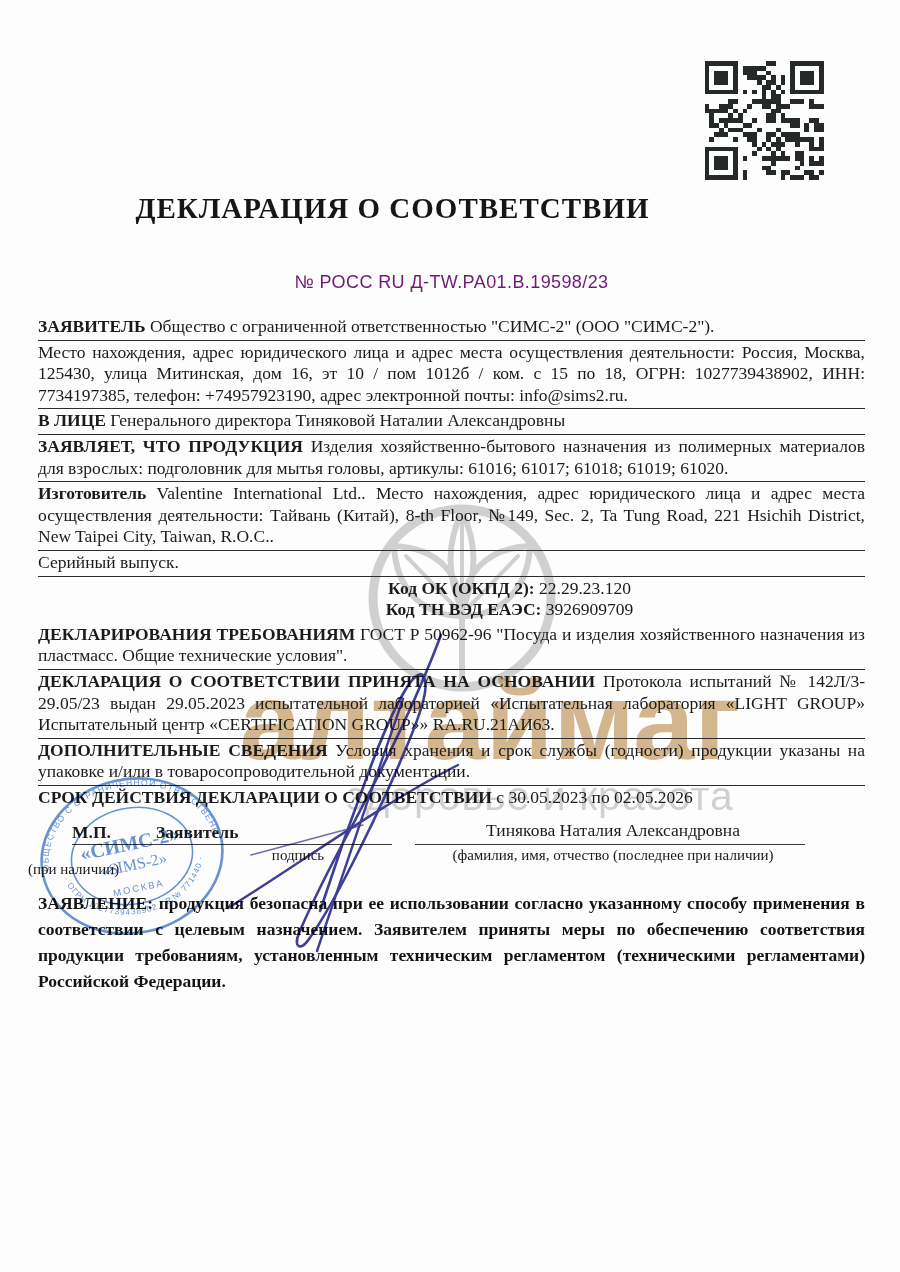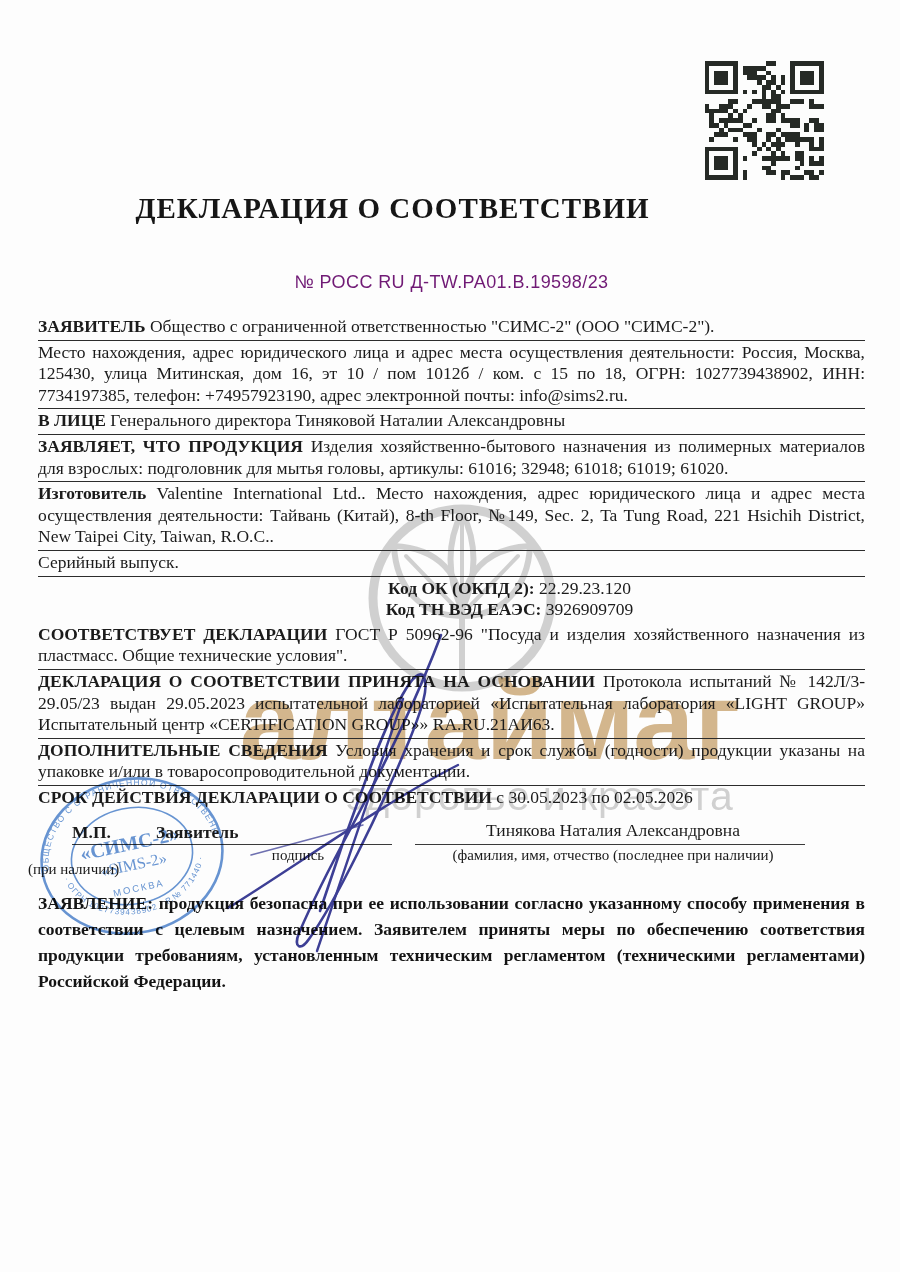--- a/index.html
+++ b/index.html
@@ -383,30 +383,30 @@
 
 <div class="content">
 
   <div class="title">ДЕКЛАРАЦИЯ О СООТВЕТСТВИИ</div>
   <div class="number">№ РОСС RU Д-TW.РА01.В.19598/23</div>
 
   <div class="rows">
     <div class="row u"><span class="b">ЗАЯВИТЕЛЬ</span> <span>Общество с ограниченной ответственностью "СИМС-2" (ООО "СИМС-2").</span></div>
     <div class="row u"> <span>Место нахождения, адрес юридического лица и адрес места осуществления деятельности: Россия, Москва, 125430, улица Митинская, дом 16, эт 10 / пом 1012б / ком. с 15 по 18, ОГРН: 1027739438902, ИНН: 7734197385, телефон: +74957923190, адрес электронной почты: info@sims2.ru.</span></div>
     <div class="row u"><span class="b">В ЛИЦЕ</span> <span>Генерального директора Тиняковой Наталии Александровны</span></div>
-    <div class="row u"><span class="b">ЗАЯВЛЯЕТ, ЧТО ПРОДУКЦИЯ</span> <span>Изделия хозяйственно-бытового назначения из полимерных материалов для взрослых: подголовник для мытья головы, артикулы: 61016; 32948; 61018; 61019; 61020.</span></div>
+    <div class="row u"><span class="b">ЗАЯВЛЯЕТ, ЧТО ПРОДУКЦИЯ</span> <span>Изделия хозяйственно-бытового назначения из полимерных материалов для взрослых: подголовник для мытья головы, артикулы: 61016; 61017; 61018; 61019; 61020.</span></div>
     <div class="row u"><span class="b">Изготовитель</span> <span>Valentine International Ltd.. Место нахождения, адрес юридического лица и адрес места осуществления деятельности: Тайвань (Китай), 8-th Floor, №149, Sec. 2, Ta Tung Road, 221 Hsichih District, New Taipei City, Taiwan, R.O.C..</span></div>
     <div class="row u"> <span>Серийный выпуск.</span></div>
 
     <div class="codes">
       <div class="codeline"><span class="b">Код ОК (ОКПД 2):</span> <span>22.29.23.120</span></div>
       <div class="codeline"><span class="b">Код ТН ВЭД ЕАЭС:</span> <span>3926909709</span></div>
     </div>
 
-    <div class="row u"><span class="b">СООТВЕТСТВУЕТ ДЕКЛАРАЦИИ</span> <span>ГОСТ Р 50962-96 "Посуда и изделия хозяйственного назначения из пластмасс. Общие технические условия".</span></div>
+    <div class="row u"><span class="b">ДЕКЛАРИРОВАНИЯ ТРЕБОВАНИЯМ</span> <span>ГОСТ Р 50962-96 "Посуда и изделия хозяйственного назначения из пластмасс. Общие технические условия".</span></div>
     <div class="row u"><span class="b">ДЕКЛАРАЦИЯ О СООТВЕТСТВИИ ПРИНЯТА НА ОСНОВАНИИ</span> <span>Протокола испытаний № 142Л/3-29.05/23 выдан 29.05.2023 испытательной лабораторией «Испытательная лаборатория «LIGHT GROUP» Испытательный центр «CERTIFICATION GROUP»» RA.RU.21АИ63.</span></div>
     <div class="row u"><span class="b">ДОПОЛНИТЕЛЬНЫЕ СВЕДЕНИЯ</span> <span>Условия хранения и срок службы (годности) продукции указаны на упаковке и/или в товаросопроводительной документации.</span></div>
     <div class="row"><span class="b">СРОК ДЕЙСТВИЯ ДЕКЛАРАЦИИ О СООТВЕТСТВИИ</span> <span>с 30.05.2023 по 02.05.2026</span></div>
   </div>
 
   <div class="sigrow">
     <span class="mp">М.П.</span>
     <span class="mp-note">(при наличии)</span>
     <span class="applicant">Заявитель</span>
     <span class="line-left"></span>

